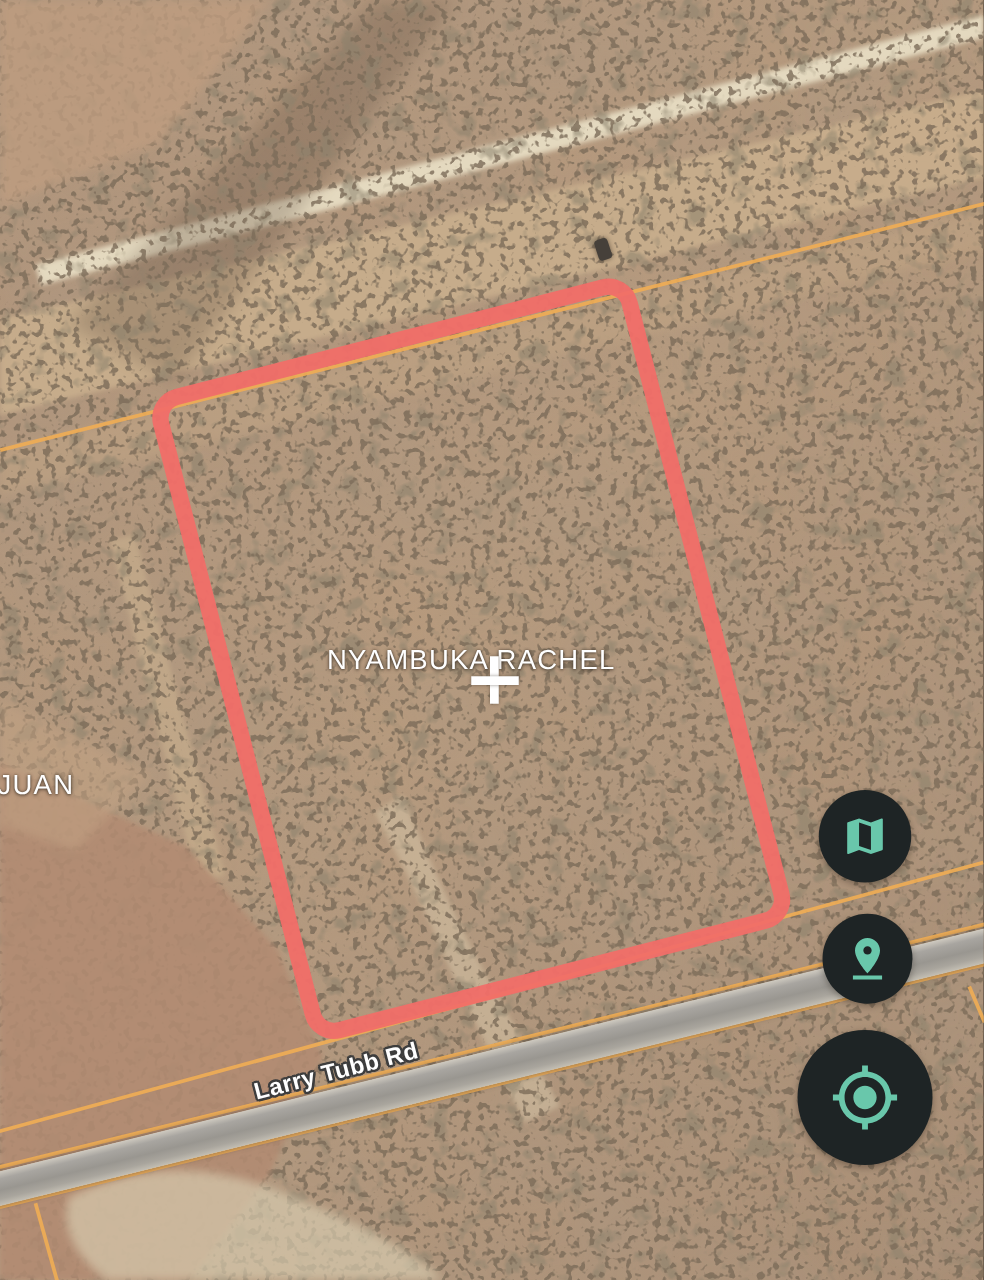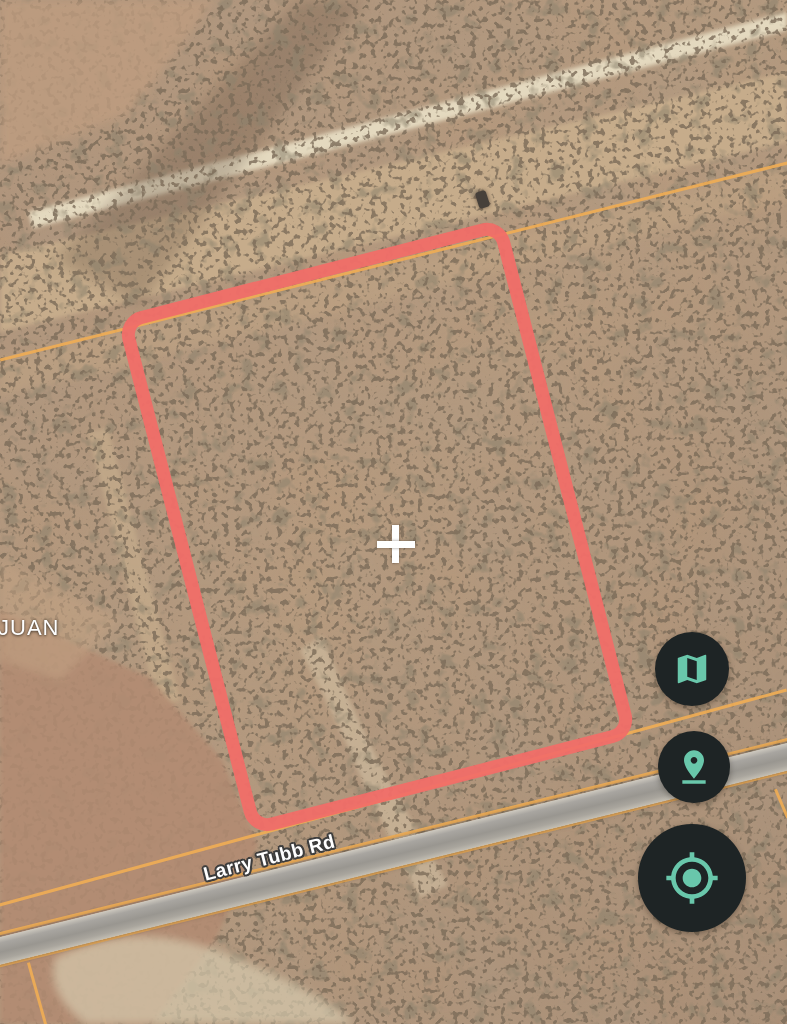--- a/index.html
+++ b/index.html
@@ -140,20 +140,21 @@
   <div class="cad cad-d"></div>
   <div class="cad cad-e"></div>
   <div class="cad cad-f"></div>
 
   <div class="road"></div>
 
   <div class="vehicle"></div>
 
   <div class="parcel"></div>
 
+  <div class="owner-label">NYAMBUKA RACHEL</div>
   <div class="cross cross-v"></div>
   <div class="cross cross-h"></div>
 
   <div class="neighbor-label">JUAN</div>
 
   <div class="road-label">Larry Tubb Rd</div>
 
   <button class="ctl ctl-map">
     <span style="display:flex;">
       <svg width="38" height="38" viewBox="0 0 24 24">

